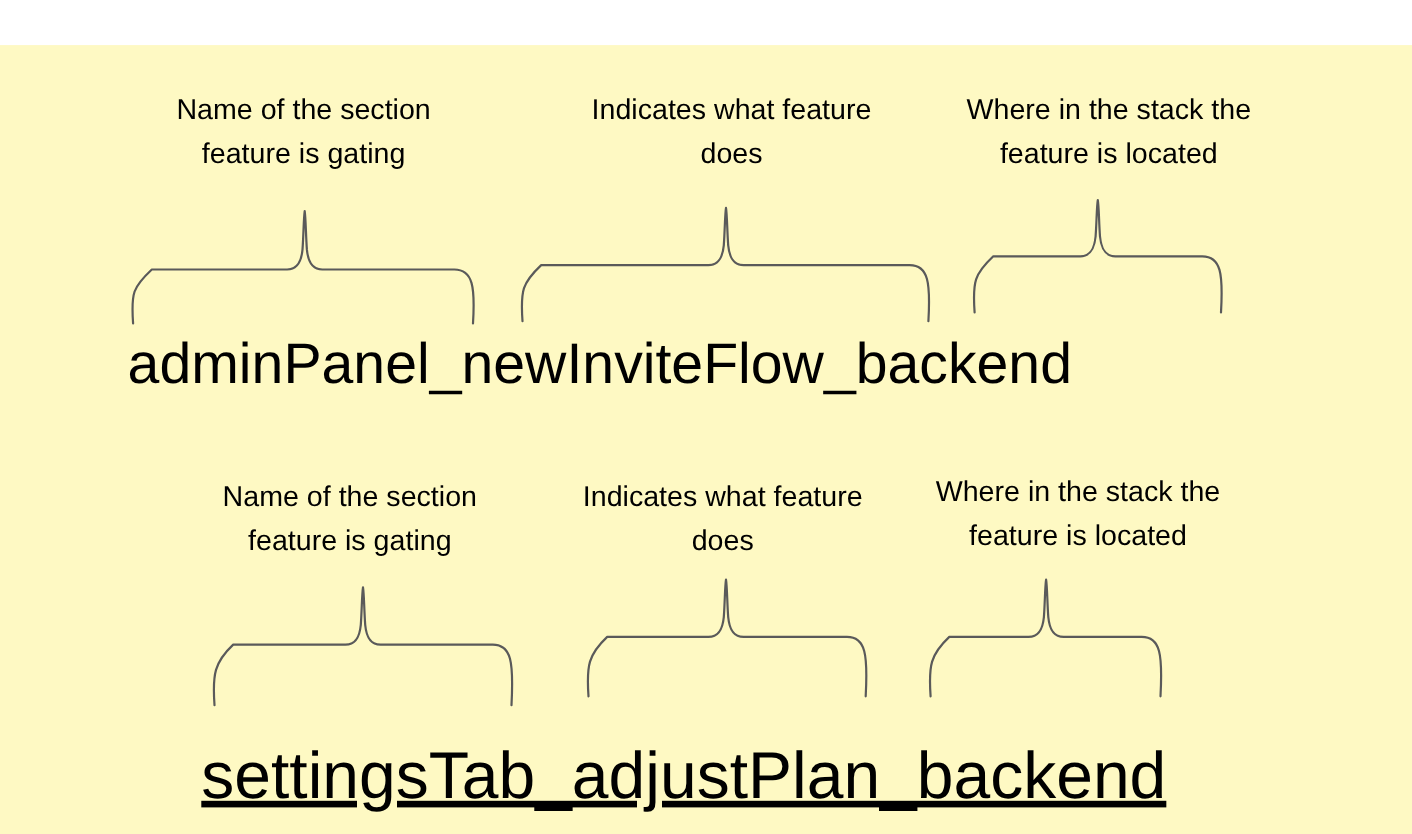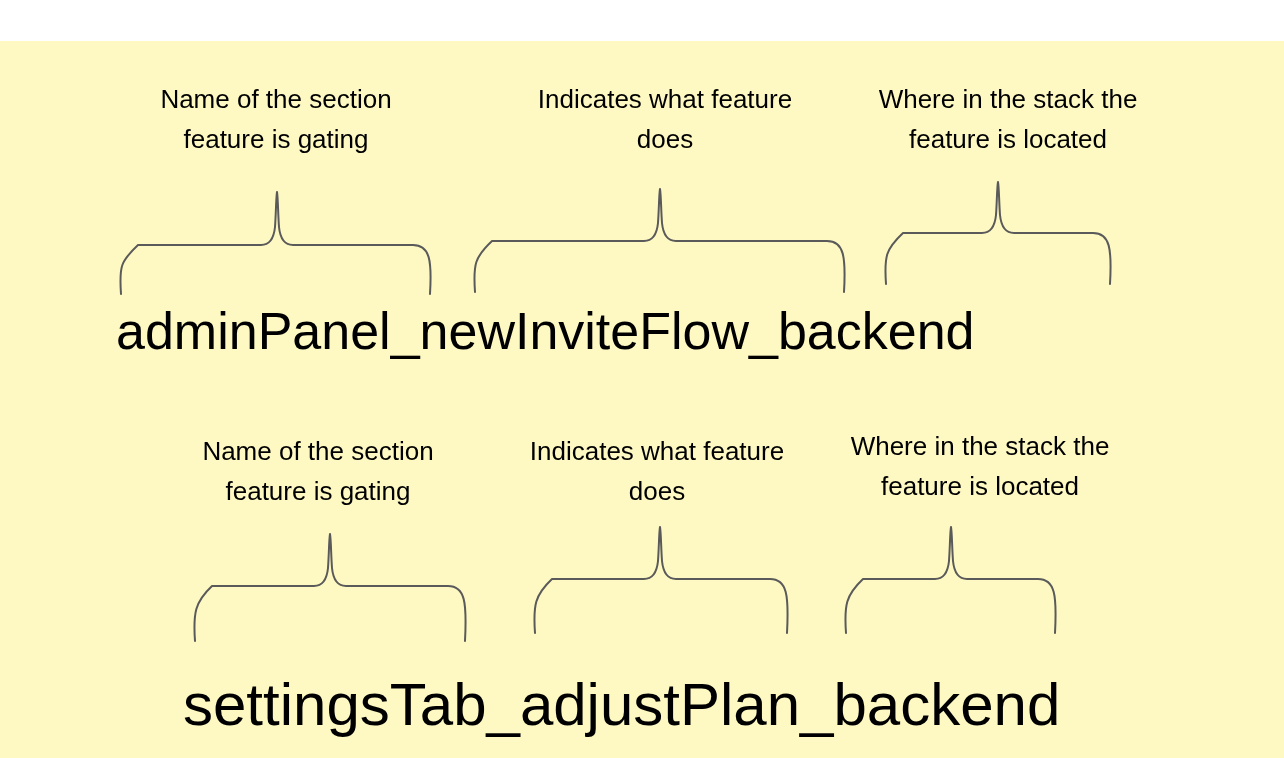--- a/index.html
+++ b/index.html
@@ -34,21 +34,21 @@
     stroke-linecap: round;
     stroke-linejoin: round;
   }
   .flag-name {
     position: absolute;
     color: #000000;
     white-space: nowrap;
     line-height: 1;
   }
   .flag-name.first  { left: 116px; top: 264px; font-size: 52px; }
-  .flag-name.second { left: 183px; top: 634px; font-size: 60px; }
+  .flag-name.second { left: 183px; top: 634px; font-size: 60px; text-decoration: underline; }
 
   
   .a1-1 { left: 96px;  top: 38px;  width: 360px; }
   .a1-2 { left: 505px; top: 38px;  width: 320px; }
   .a1-3 { left: 848px; top: 38px;  width: 320px; }
   
   .a2-1 { left: 138px; top: 390px; width: 360px; }
   .a2-2 { left: 497px; top: 390px; width: 320px; }
   .a2-3 { left: 820px; top: 385px; width: 320px; }
 

